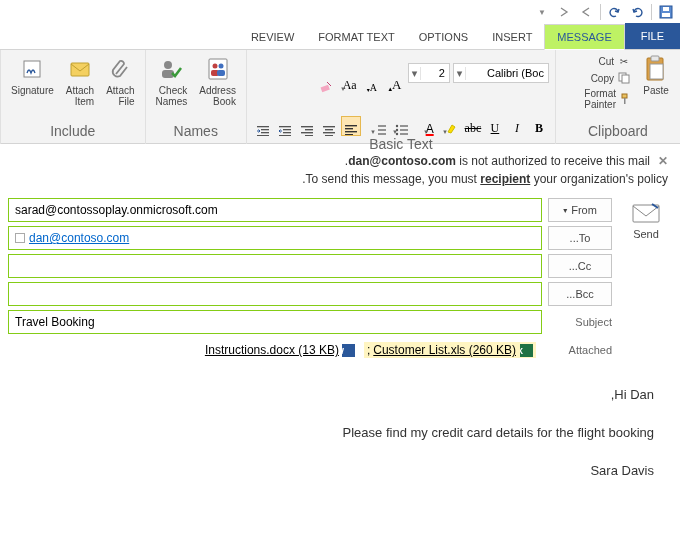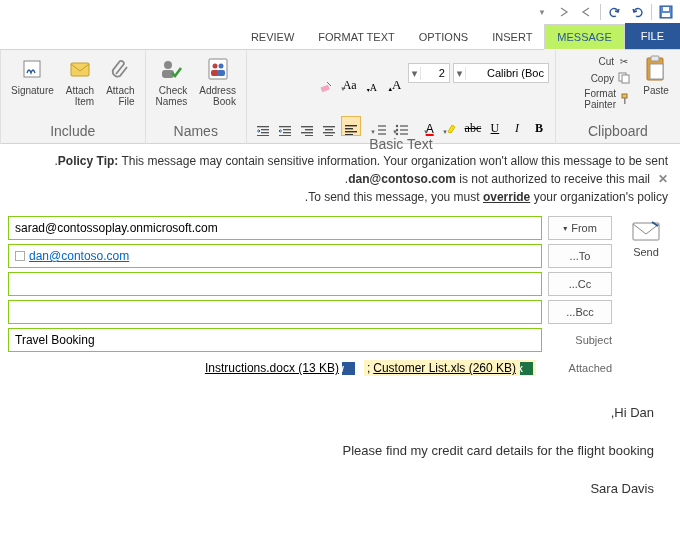--- a/index.html
+++ b/index.html
@@ -316,23 +316,22 @@
             </svg>
           </span>
         <span class="lbl">Signature</span>
       </div>
     </div>
     <div class="group-label">Include</div>
   </div>
 </div>
 
 <div class="policy">
-  <div><b>Policy Tip:</b><span> This message may contain sensitive information. Your organization won't allow this message to be sent.</span></div>
   <div><span class="x-ic">✕</span><b>dan@contoso.com</b><span> is not authorized to receive this mail.</span></div>
-  <div><span>To send this message, you must </span><b><u>override</u></b><span> your organization's policy.</span></div>
+  <div><span>To send this message, you must </span><b><u>recipient</u></b><span> your organization's policy.</span></div>
 </div>
 
 <div class="compose">
   <div class="send-col">
     <span class="env"><svg width="28" height="22" viewBox="0 0 28 22">
           <rect x="1" y="3" width="26" height="17" rx="1" fill="#fff" stroke="#888"></rect>
           <path d="M1 4 L14 14 L27 4" fill="none" stroke="#888"></path>
           <path d="M20 2 L26 6" stroke="#2a579a" stroke-width="2"></path>
         </svg></span>
     <span class="lbl">Send</span>

